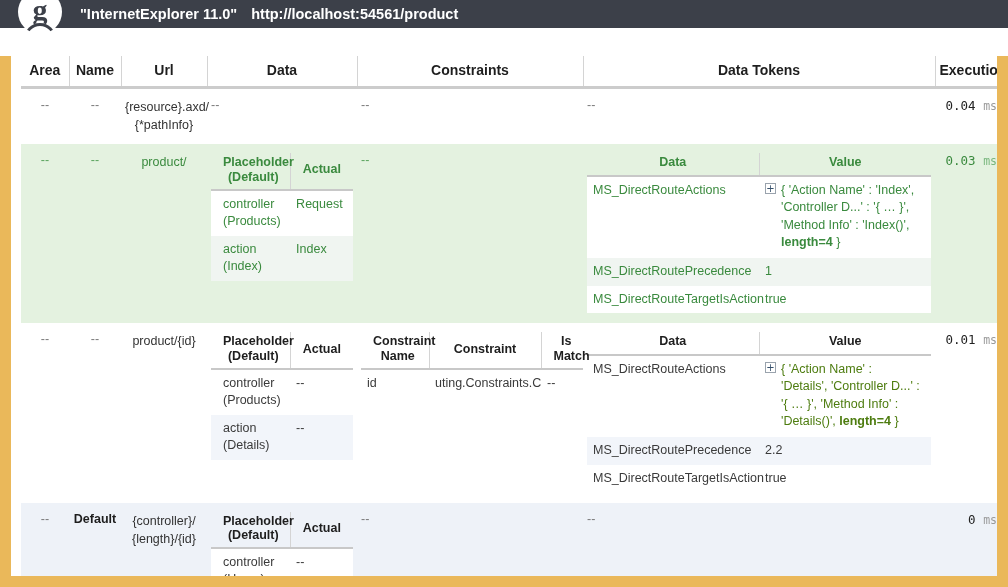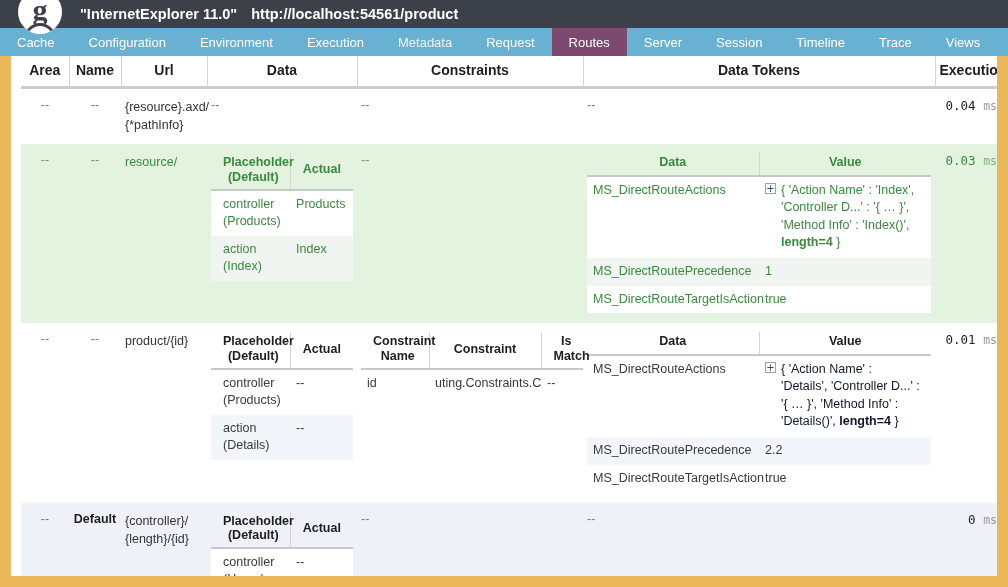--- a/index.html
+++ b/index.html
@@ -151,21 +151,21 @@
   tr.row-blue  > td { background: #eef2f8; }
 
   tr.row-green td, tr.row-green .nested th, tr.row-green .nested td { color: #3a8a3e; }
 
   .cell-center { text-align: center; }
   .cell-left { text-align: left; }
 
   .dash { color: #7a7a7a; }
   tr.row-green .dash { color: #5aa45e; }
 
-  .url-cell { line-height: 1.45; }
+  .url-cell { text-align: center; line-height: 1.45; }
 
   .duration {
     font-family: "DejaVu Sans Mono", monospace;
     font-size: 12px;
     color: #222;
     text-align: right;
     white-space: nowrap;
   }
   .duration .unit { color: #9a9a9a; font-size: 11.5px; }
   tr.row-green .duration { color: #3a8a3e; }
@@ -241,34 +241,20 @@
       <div class="logo-circle">
         <div class="logo-g">g</div>
       </div>
     </div>
     <div class="title-text">
       <span>"InternetExplorer 11.0"</span>
       <span class="title-url">http://localhost:54561/product</span>
     </div>
   </div>
 
-  <div class="tabbar">
-    <div class="tab">Cache</div>
-    <div class="tab">Configuration</div>
-    <div class="tab">Environment</div>
-    <div class="tab">Execution</div>
-    <div class="tab dim">Metadata</div>
-    <div class="tab">Request</div>
-    <div class="tab active">Routes</div>
-    <div class="tab">Server</div>
-    <div class="tab">Session</div>
-    <div class="tab">Timeline</div>
-    <div class="tab">Trace</div>
-    <div class="tab">Views</div>
-  </div>
 
   <div class="content-frame">
     <div class="inner-pad">
       <table class="main">
         <colgroup>
           <col style="width:48px">
           <col style="width:52px">
           <col style="width:86px">
           <col style="width:150px">
           <col style="width:226px">
@@ -301,21 +287,21 @@
             <td class="duration">
               <span>0.04</span>
               <span class="unit">ms</span>
             </td>
           </tr>
 
           <tr class="row-green">
             <td class="cell-center dash">--</td>
             <td class="cell-center dash">--</td>
             <td class="url-cell">
-              <span>resource/</span>
+              <span>product/</span>
             </td>
             <td>
               <table class="nested">
                 <colgroup>
                     <col style="width:78px">
                     <col style="width:62px">
                   </colgroup>
                 <thead>
                   <tr>
                     <th class="first">
@@ -324,21 +310,21 @@
                     </th>
                     <th>Actual</th>
                   </tr>
                 </thead>
                 <tbody>
                   <tr>
                     <td>
                       <span class="ph-sub">controller</span>
                       <span class="ph-sub">(Products)</span>
                     </td>
-                    <td>Products</td>
+                    <td>Request</td>
                   </tr>
                   <tr>
                     <td>
                       <span class="ph-sub">action</span>
                       <span class="ph-sub">(Index)</span>
                     </td>
                     <td>Index</td>
                   </tr>
                 </tbody>
               </table>
@@ -457,21 +443,21 @@
                 <thead>
                   <tr>
                     <th class="first">Data</th>
                     <th>Value</th>
                   </tr>
                 </thead>
                 <tbody>
                   <tr>
                     <td>MS_DirectRouteActions</td>
                     <td>
-                      <span class="expander">+</span><span class="token-value" style="color:#0f172a"><span>{ 'Action Name' : 'Details', 'Controller D...' : '{ … }', 'Method Info' : 'Details()', </span><b>length=4</b><span> }</span></span>
+                      <span class="expander">+</span><span class="token-value" style="color:#4d7c0f"><span>{ 'Action Name' : 'Details', 'Controller D...' : '{ … }', 'Method Info' : 'Details()', </span><b>length=4</b><span> }</span></span>
                     </td>
                   </tr>
                   <tr>
                     <td>MS_DirectRoutePrecedence</td>
                     <td>2.2</td>
                   </tr>
                   <tr>
                     <td>MS_DirectRouteTargetIsAction</td>
                     <td>true</td>
                   </tr>

